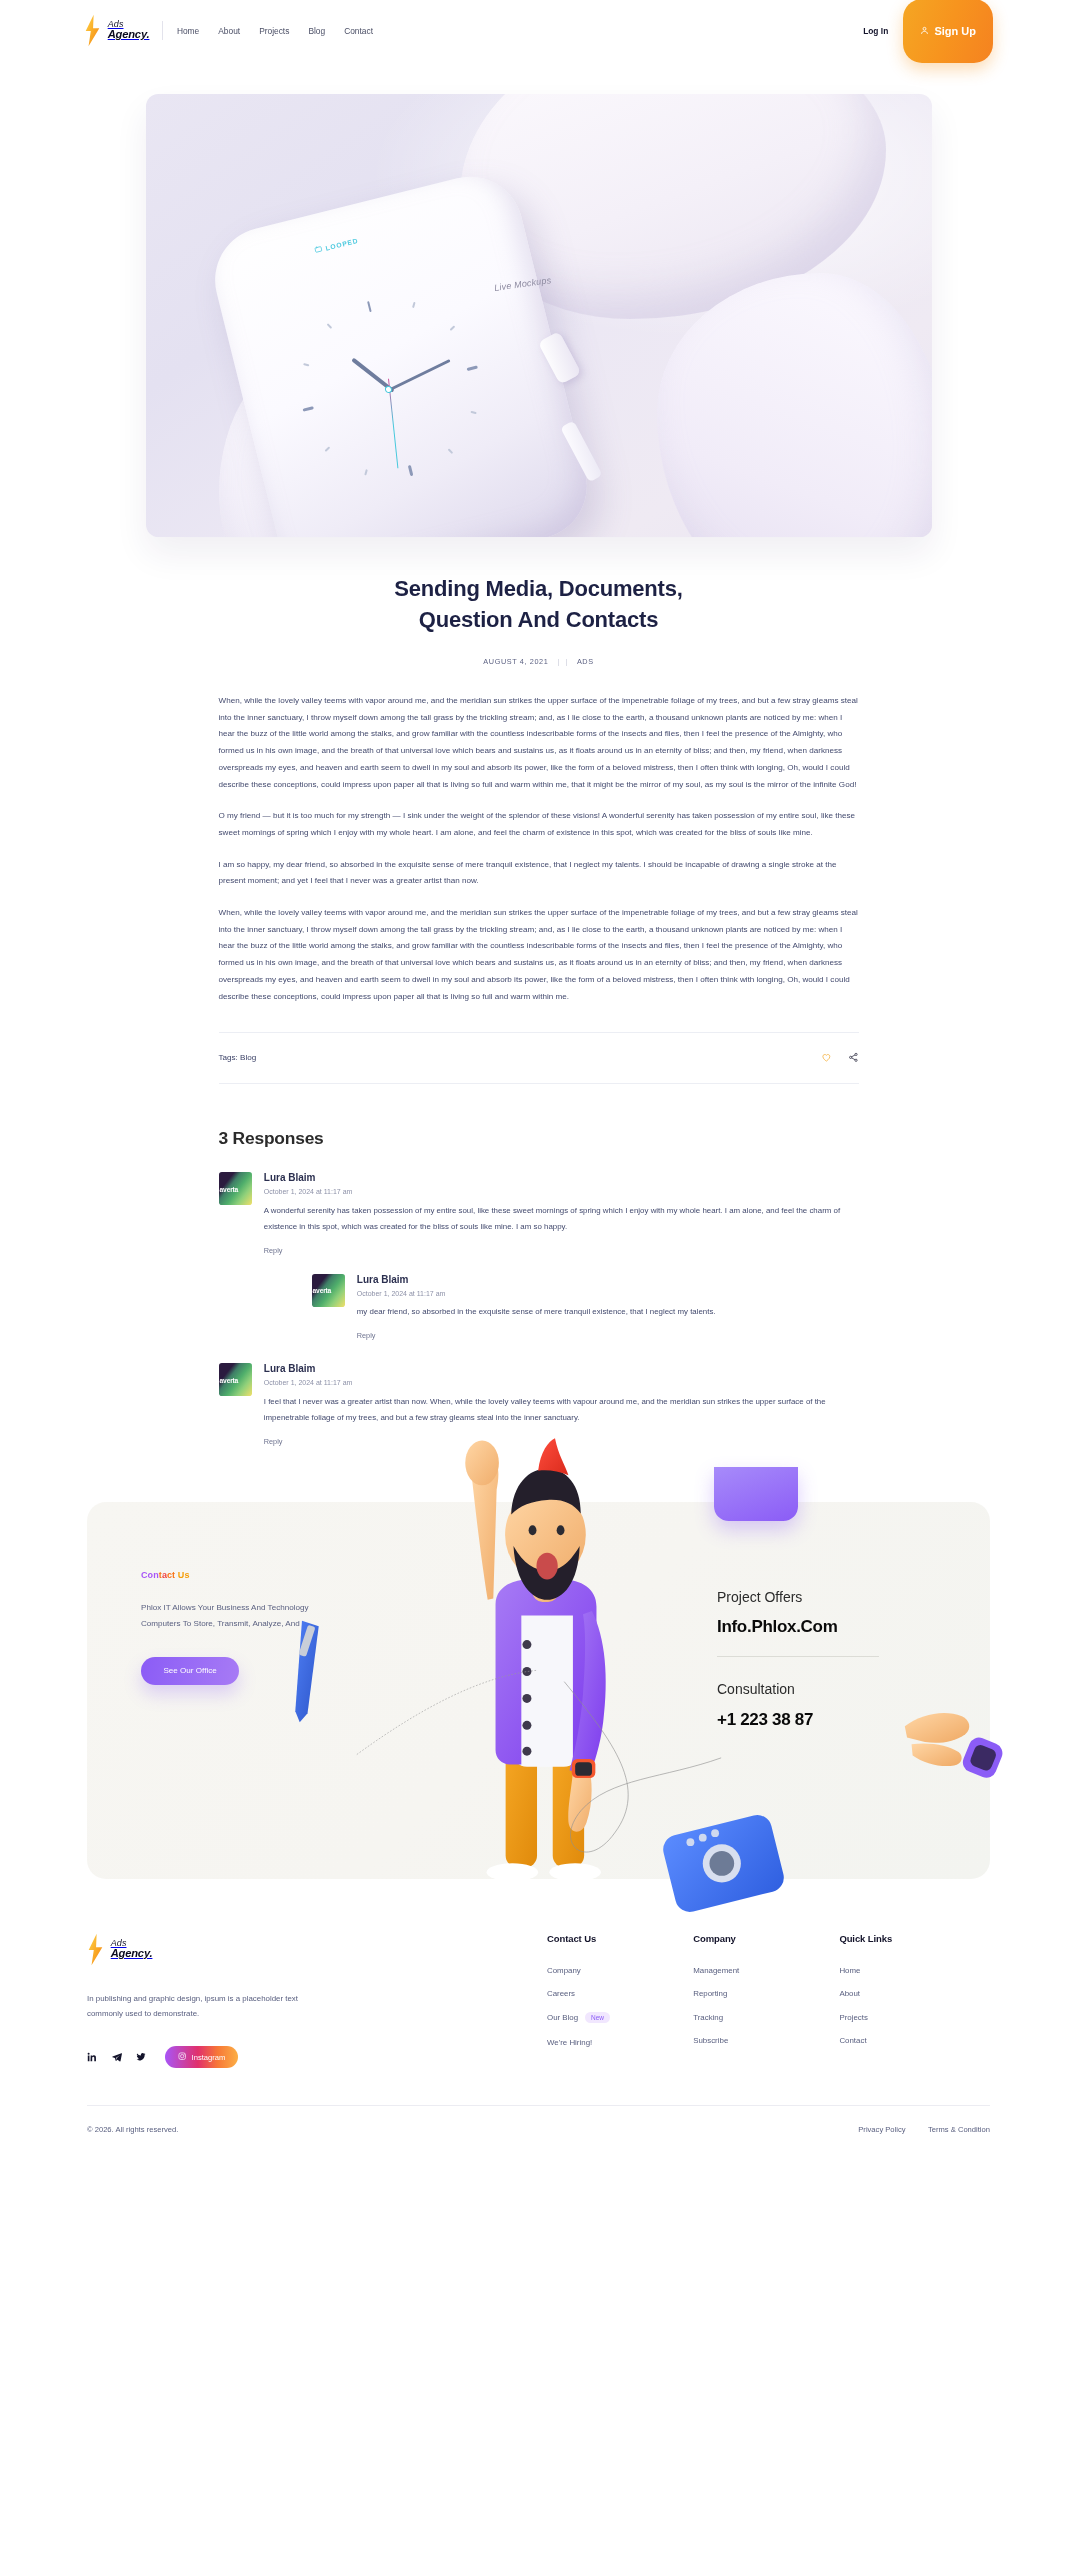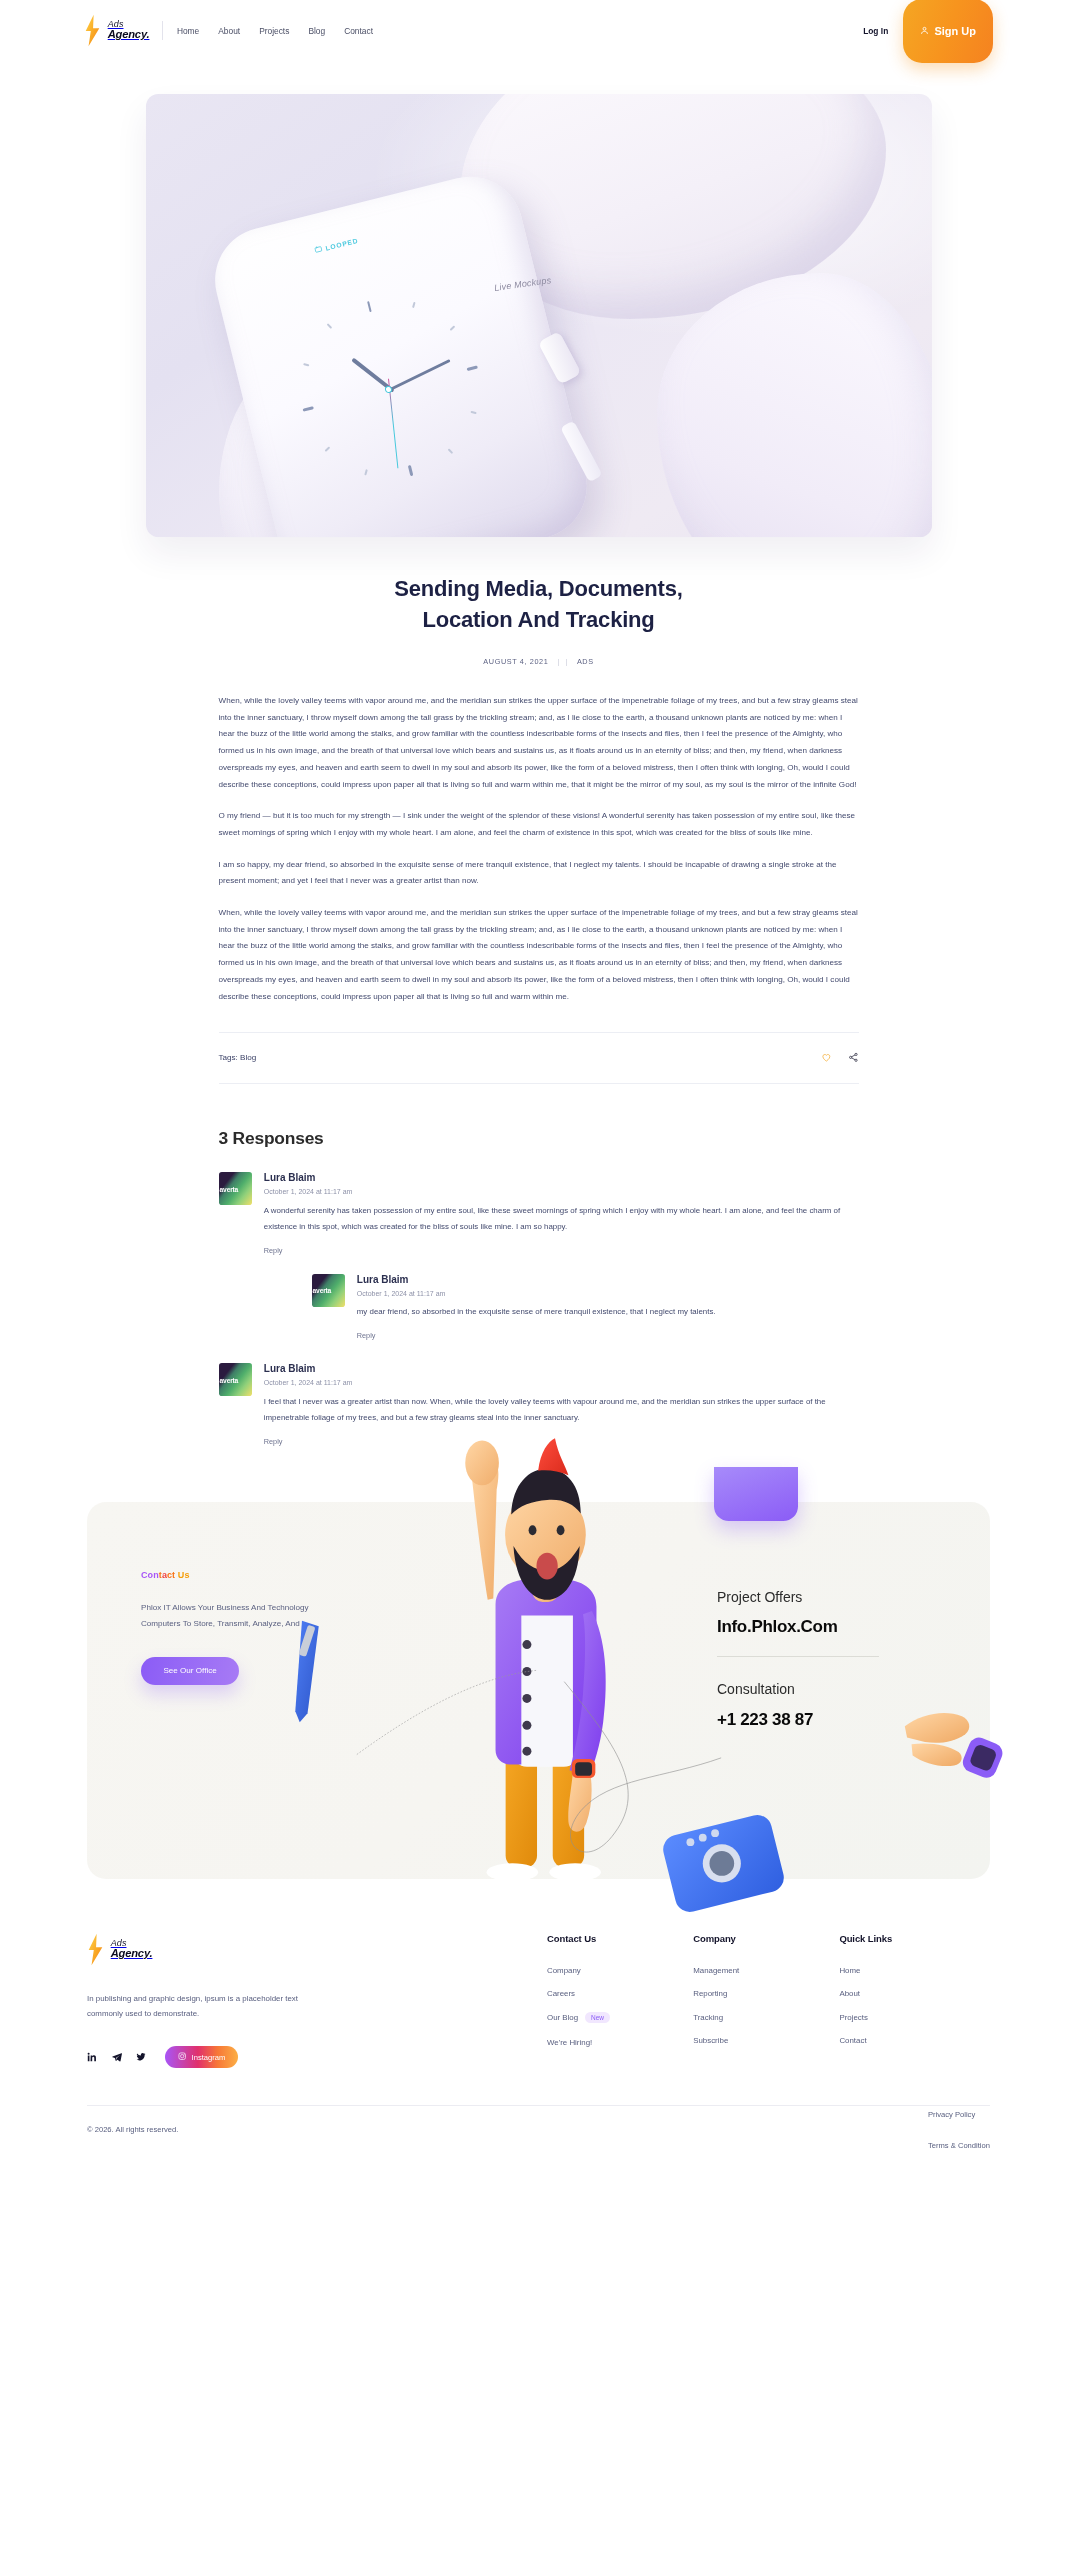--- a/index.html
+++ b/index.html
@@ -246,21 +246,21 @@
   .f-col a { font-size: 7.9px; color:#5a6080; text-decoration:none; }
   .badge-new {
     display:inline-block; margin-left: 6.7px; background:#f1e7fe; color:#8b5cf6;
     font-size: 6.5px; padding: 2.2px 6.2px; border-radius: 6.7px; vertical-align: middle;
   }
   .footer-bottom {
     margin-top: 37px; border-top: 0.6px solid #ececf2; height: 48px;
     display:flex; align-items:center; justify-content: space-between;
   }
   .copyright { font-size: 7.6px; color:#5a6080; }
-  .legal { display:flex; gap: 22.4px; flex-direction: column; }
+  .legal { display:flex; gap: 22.4px; }
   .legal a { font-size: 7.6px; color:#5a6080; text-decoration:none; }
 </style>
 </head>
 <body>
 
 <div class="page">
 
   <header class="site-header">
     <a class="brand" href="#">
       <span>
@@ -338,21 +338,21 @@
         <div class="hand-m"></div>
         <div class="hand-s"></div>
         <div class="pin"></div>
       </div>
     </div>
   </div>
 
   <article class="article">
     <h1 class="post-title">
       <span>Sending Media, Documents,</span><br>
-      <span>Location And Tracking</span>
+      <span>Question And Contacts</span>
     </h1>
     <div class="post-meta">
       <span>AUGUST 4, 2021</span>
       <span class="dot">|&nbsp;&nbsp;|</span>
       <span>ADS</span>
     </div>
     <div class="post-body">
       <p>When, while the lovely valley teems with vapor around me, and the meridian sun strikes the upper surface of the impenetrable foliage of my trees, and but a few stray gleams steal into the inner sanctuary, I throw myself down among the tall grass by the trickling stream; and, as I lie close to the earth, a thousand unknown plants are noticed by me: when I hear the buzz of the little world among the stalks, and grow familiar with the countless indescribable forms of the insects and flies, then I feel the presence of the Almighty, who formed us in his own image, and the breath of that universal love which bears and sustains us, as it floats around us in an eternity of bliss; and then, my friend, when darkness overspreads my eyes, and heaven and earth seem to dwell in my soul and absorb its power, like the form of a beloved mistress, then I often think with longing, Oh, would I could describe these conceptions, could impress upon paper all that is living so full and warm within me, that it might be the mirror of my soul, as my soul is the mirror of the infinite God!</p>
       <p>O my friend — but it is too much for my strength — I sink under the weight of the splendor of these visions! A wonderful serenity has taken possession of my entire soul, like these sweet mornings of spring which I enjoy with my whole heart. I am alone, and feel the charm of existence in this spot, which was created for the bliss of souls like mine.</p>
       <p>I am so happy, my dear friend, so absorbed in the exquisite sense of mere tranquil existence, that I neglect my talents. I should be incapable of drawing a single stroke at the present moment; and yet I feel that I never was a greater artist than now.</p>

